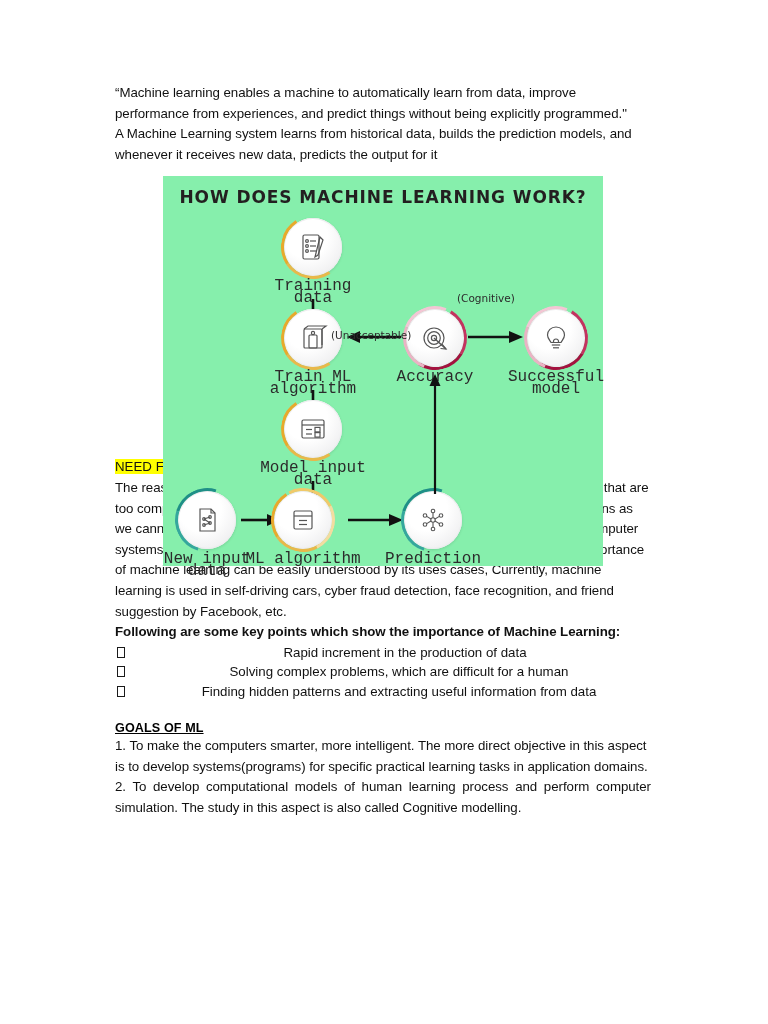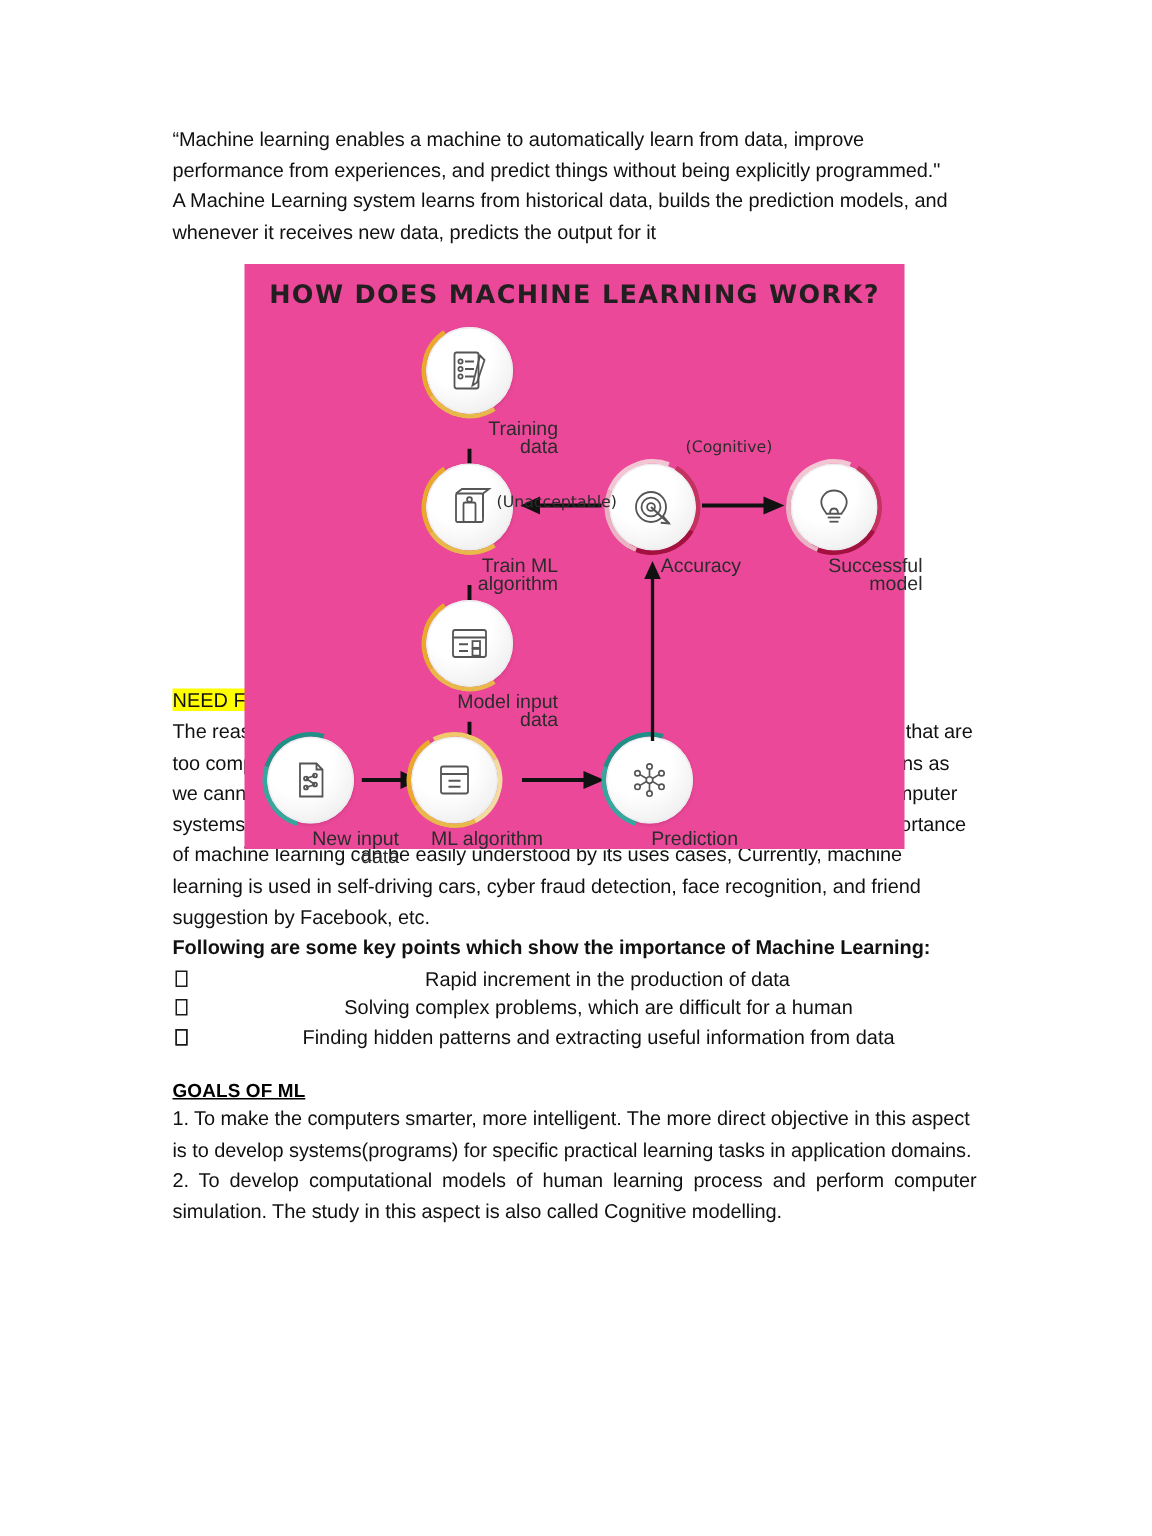--- a/index.html
+++ b/index.html
@@ -78,21 +78,21 @@
   }
   ul.tofu-list li.indent-extra { padding-left: 44px; }
 
   
   .diagram-wrap {
     position: absolute;
     left: 163px;
     top: 176px;
     width: 440px;
     height: 390px;
-    background: #ec4899;
+    background: #86efac;
   }
   .diagram-title {
     position: absolute;
     left: 0; top: 11px;
     width: 440px;
     text-align: center;
     font-size: 17px;
     font-weight: bold;
     letter-spacing: 0.9px;
     color: #231f20;
@@ -148,25 +148,25 @@
     position: absolute;
     left: 13px; top: 13px;
     width: 32px; height: 32px;
   }
   .node .glyph svg { width: 32px; height: 32px; display: block; }
   .node-label {
     position: absolute;
     top: 62px;
     left: -30px;
     width: 118px;
-    text-align: right;
-    font-size: 13px;
+    text-align: center;
+    font-size: 16px;
     line-height: 12.4px;
     color: #2b2b2b;
-    font-family: Liberation Sans, sans-serif;
+    font-family: Liberation Mono, monospace;
   }
   .edge-label {
     position: absolute;
     font-size: 10.5px;
     color: #2b2b2b;
     font-family: "DejaVu Sans", sans-serif;
     white-space: nowrap;
   }
   .arrow-h, .arrow-v {
     position: absolute;

